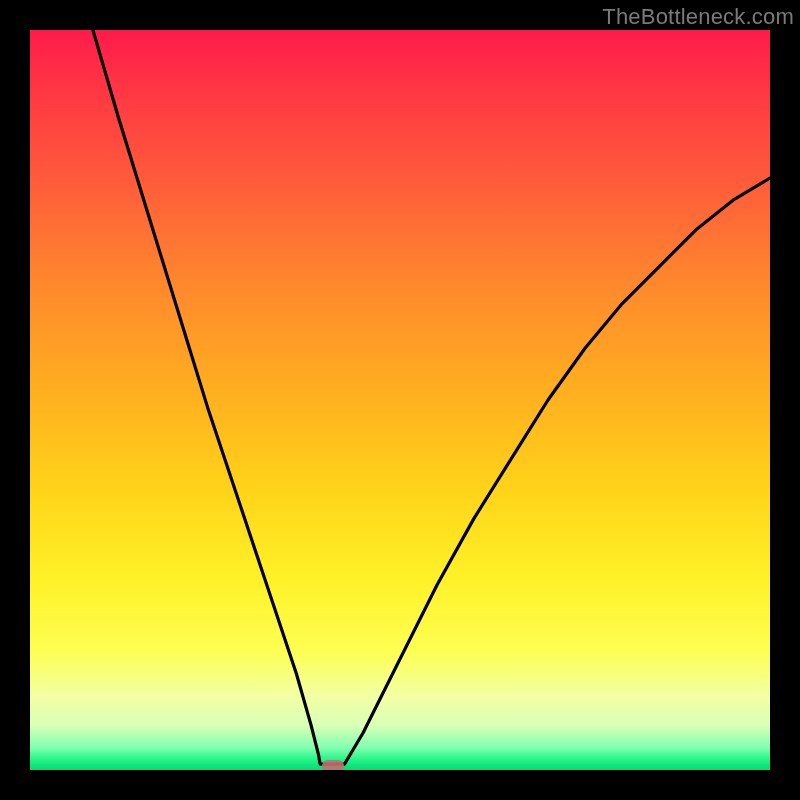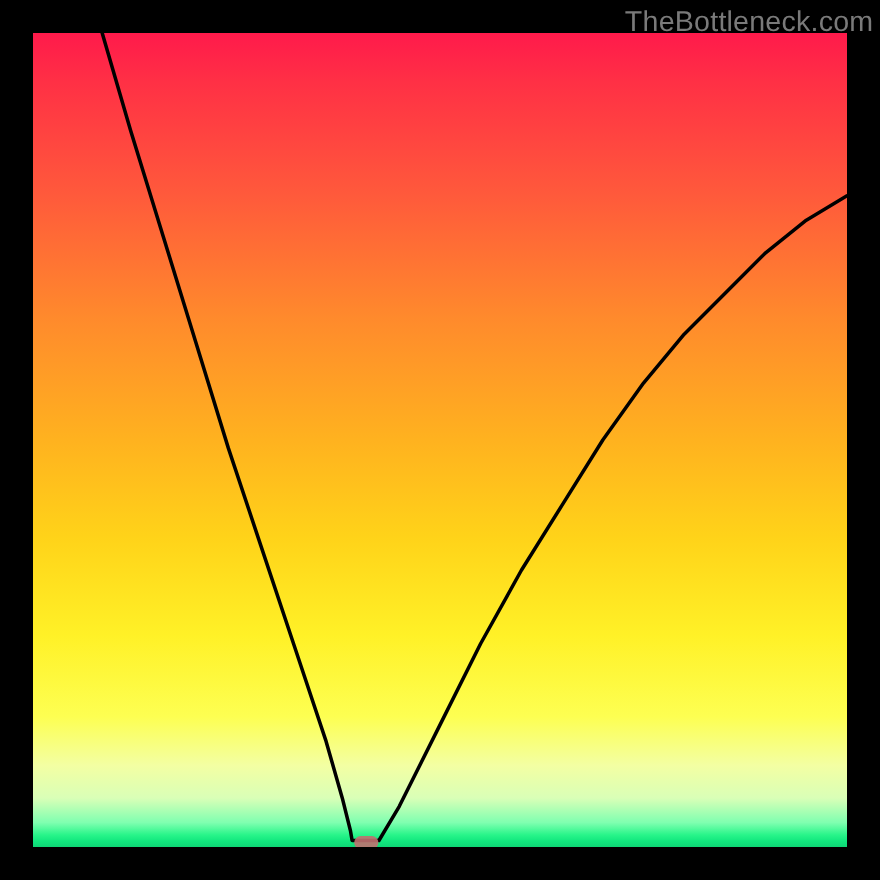--- a/index.html
+++ b/index.html
@@ -57,21 +57,21 @@
     border-radius: 6px;
     background: #c07070;
     opacity: 0.9;
     transform: translate(-50%, -50%);
   }
   .watermark {
     position: absolute;
     top: 4px;
     right: 6px;
     color: #7a7a7a;
-    font-size: 26px;
+    font-size: 22px;
     letter-spacing: 0.2px;
     user-select: none;
     text-align: center;
   }
 </style>
 </head>
 <body>
 
 <div class="frame">
   <div class="plot-area">

